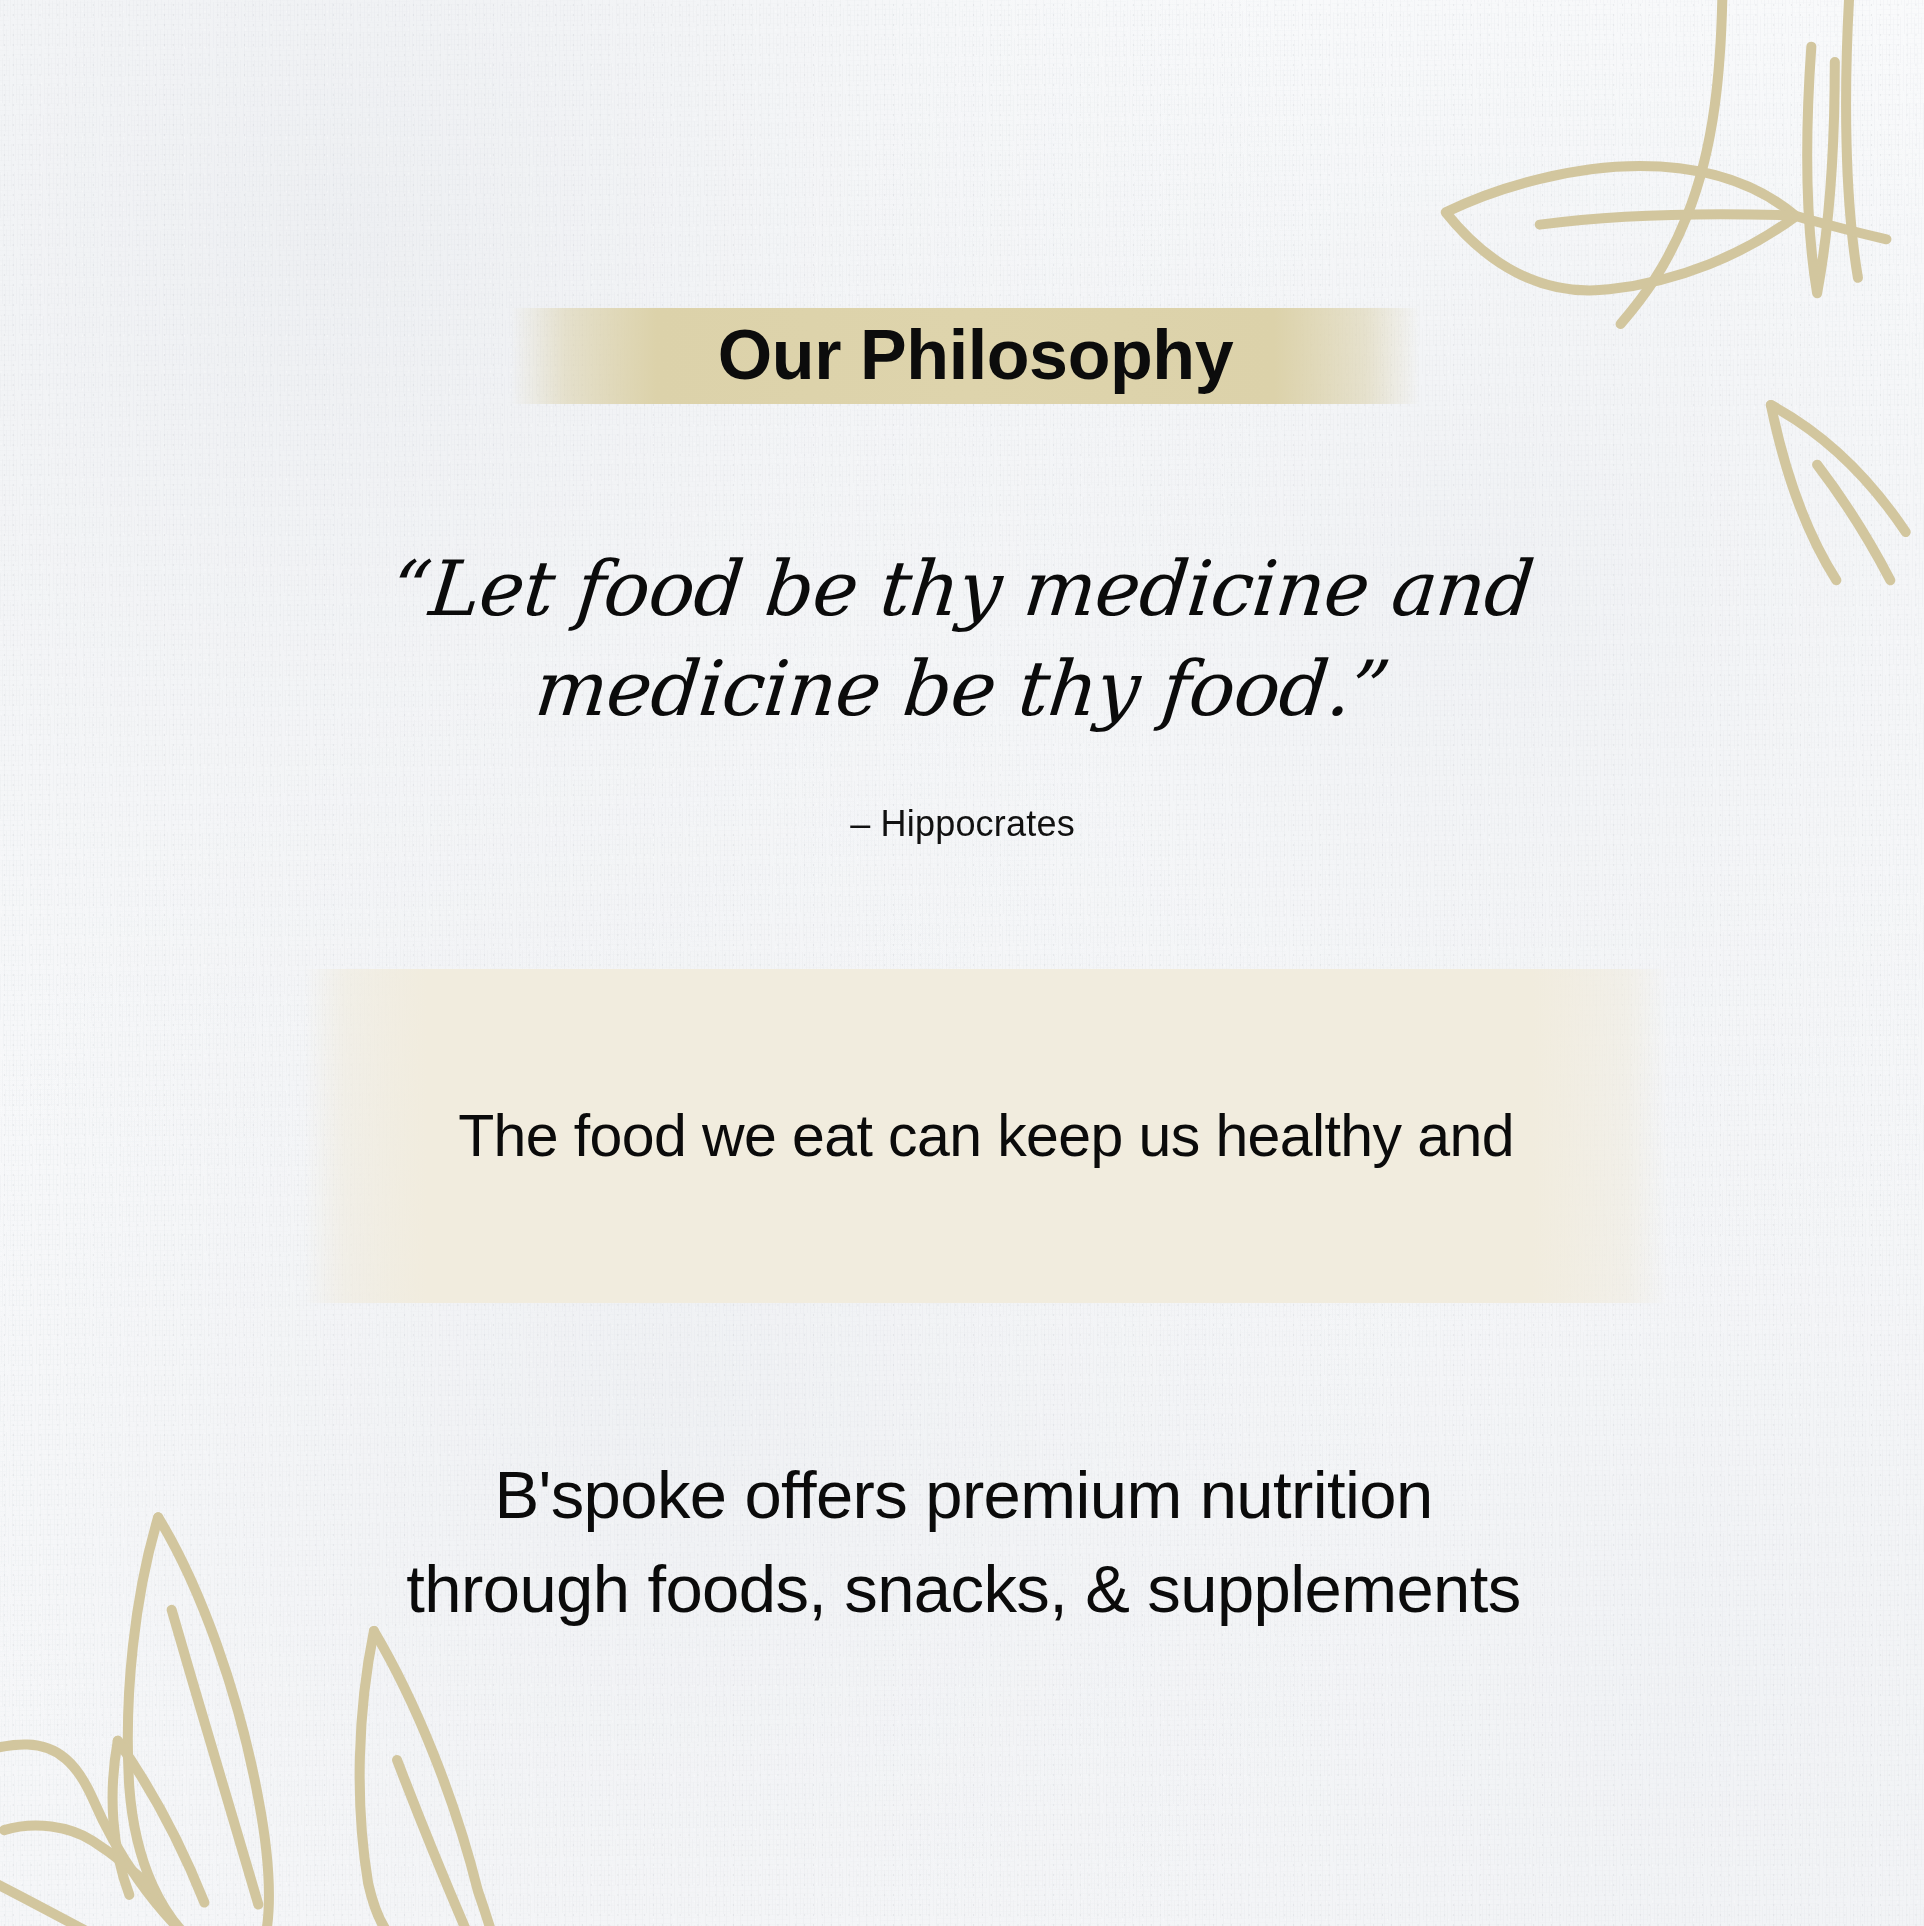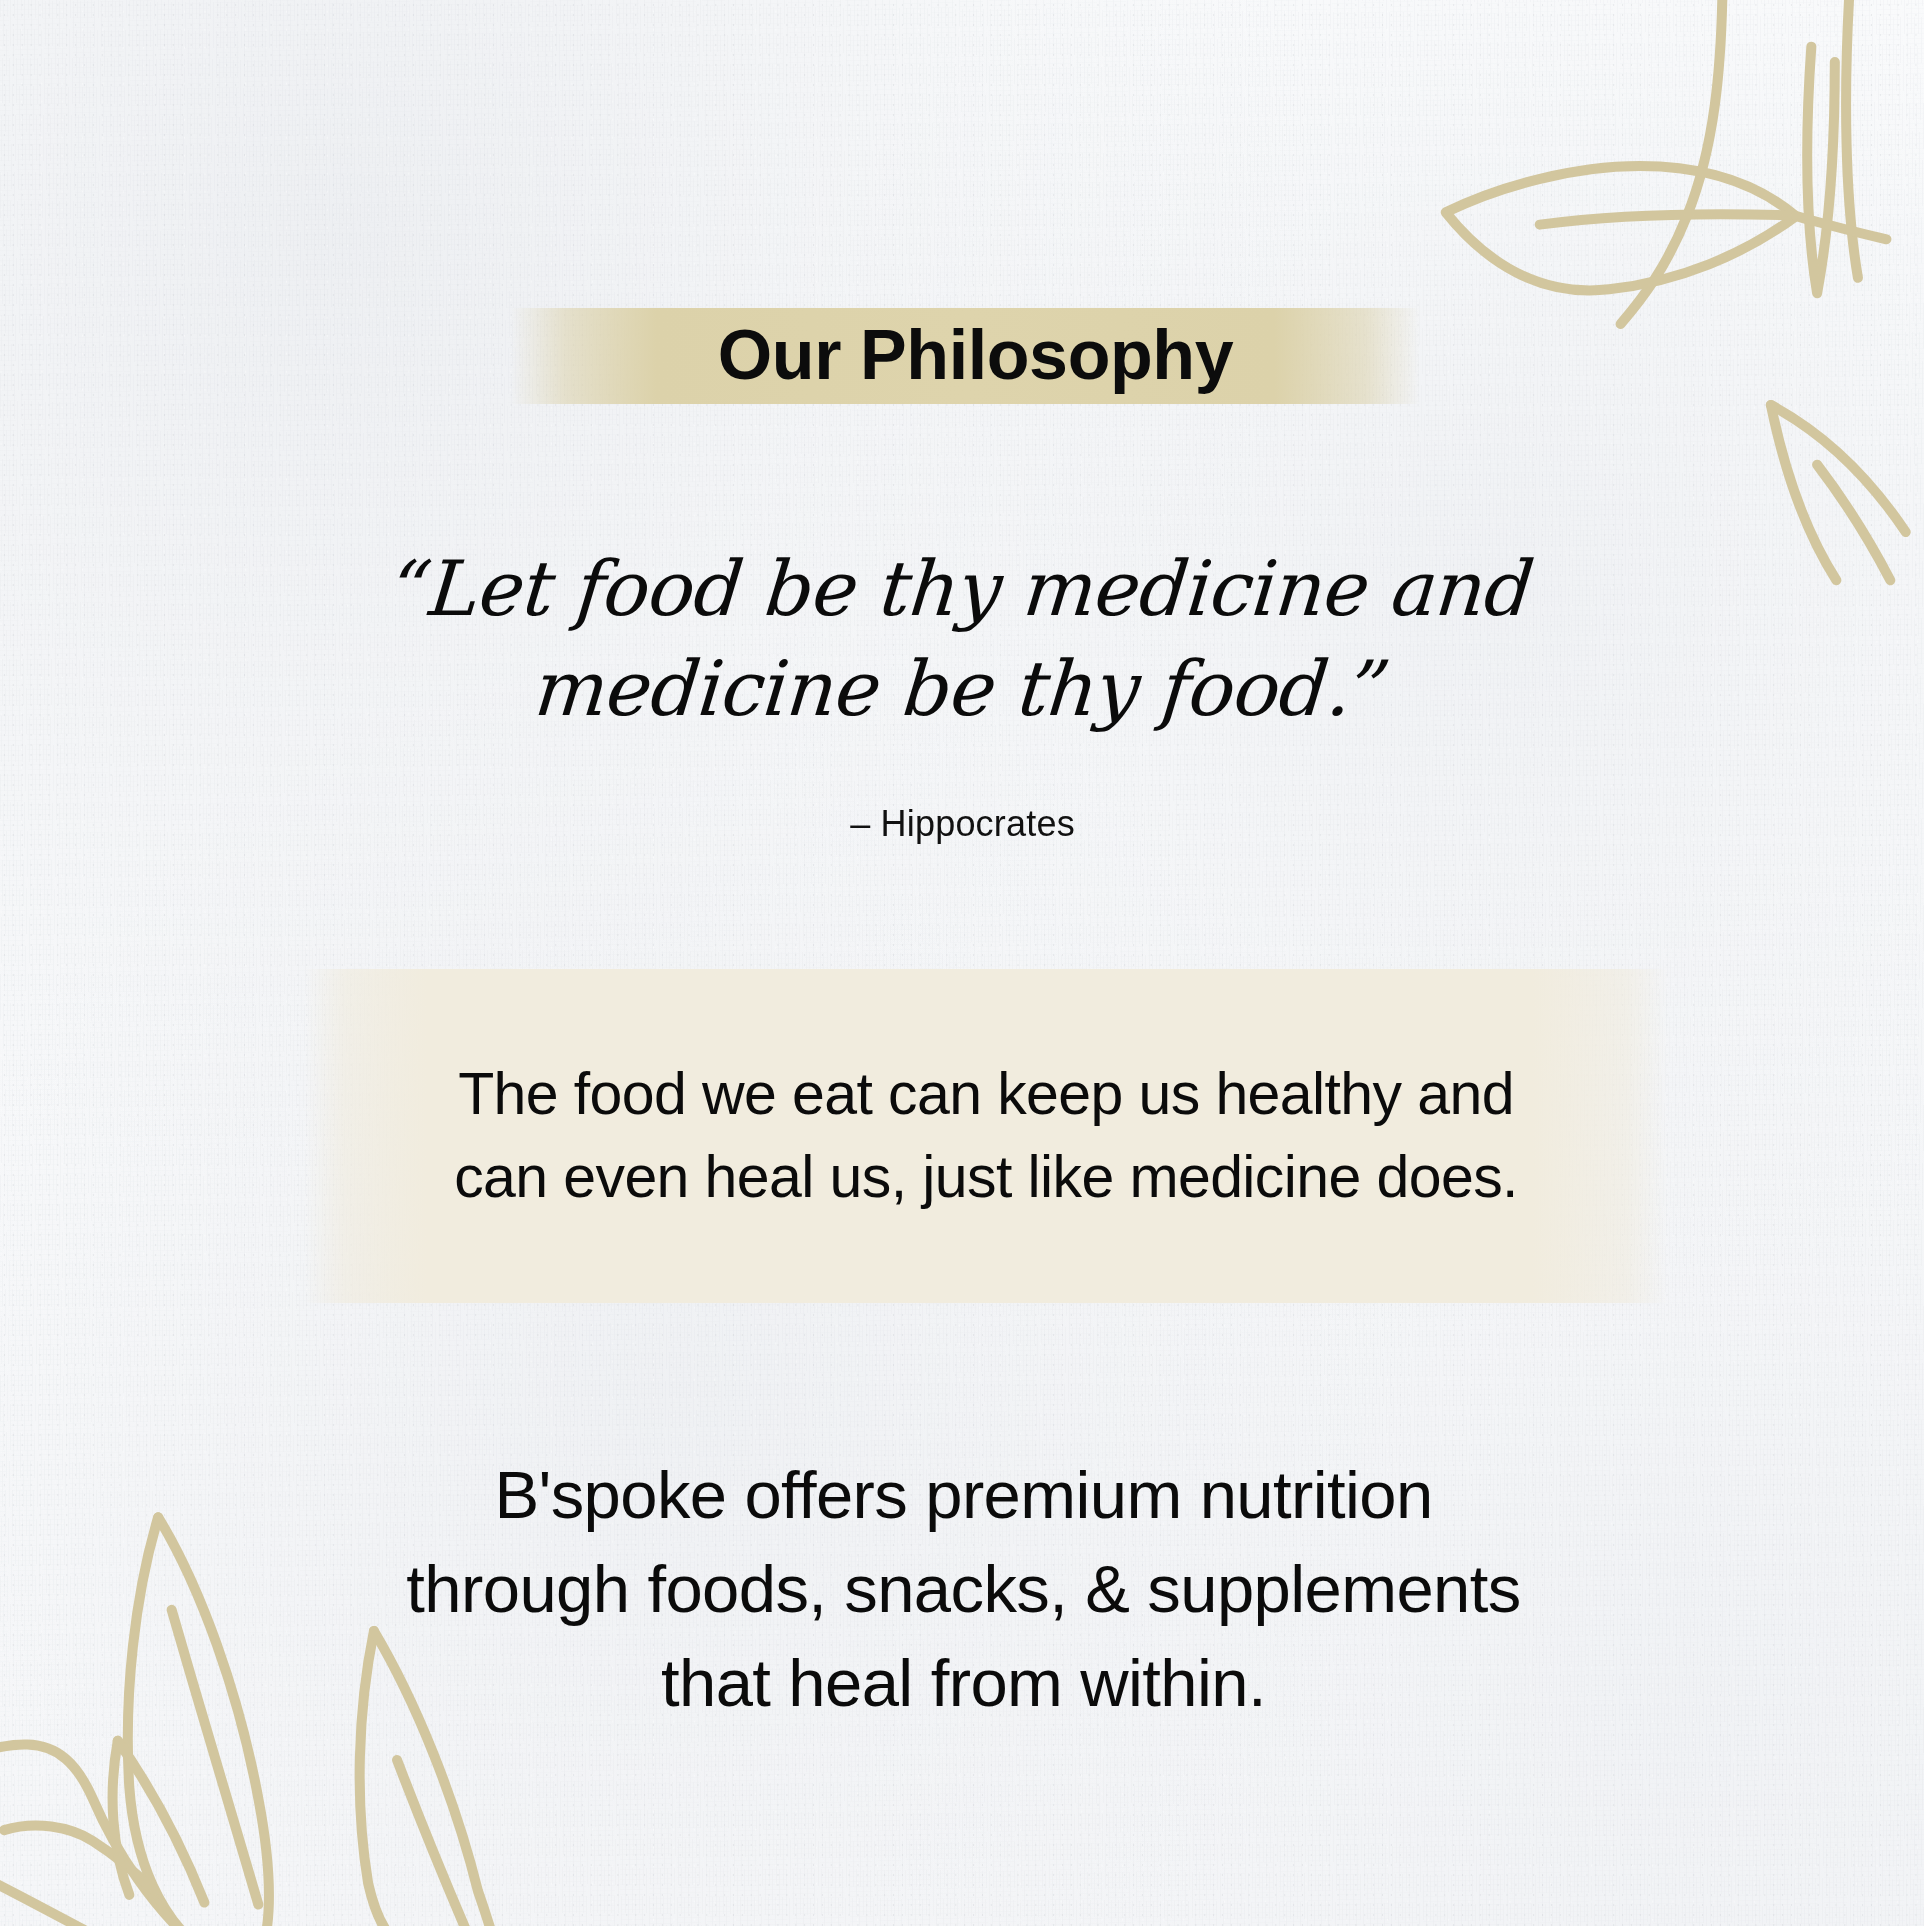--- a/index.html
+++ b/index.html
@@ -197,24 +197,22 @@
   <div id="quote-block">
     <div class="quote-line">“Let food be thy medicine and</div>
     <div class="quote-line">medicine be thy food.”</div>
   </div>
 
   <div id="attribution">– Hippocrates</div>
 
   <div id="statement-band">
     <div id="statement-text">
       <span>The food we eat can keep us healthy and</span><br>
-      <span>can even heal us, just like medicine does.</span>
     </div>
   </div>
 
   <div id="closing">
     <span>B'spoke offers premium nutrition</span><br>
     <span>through foods, snacks, &amp; supplements</span><br>
-    <span>that heal from within.</span>
   </div>
 
 </div>
 
 
 </body></html>

